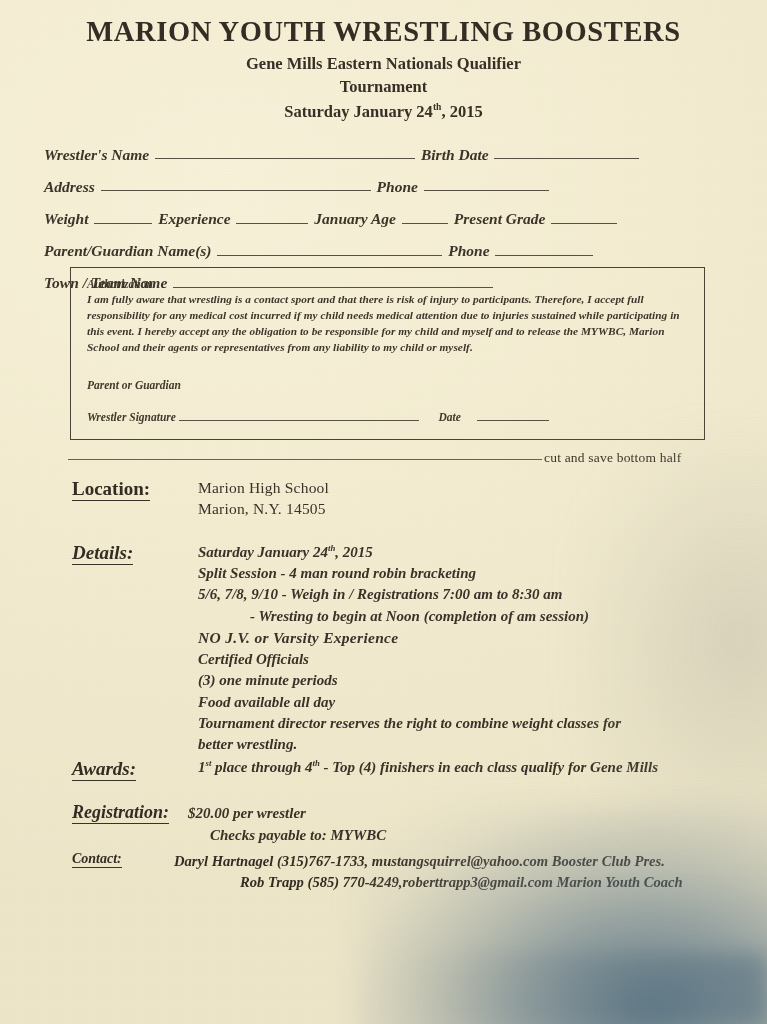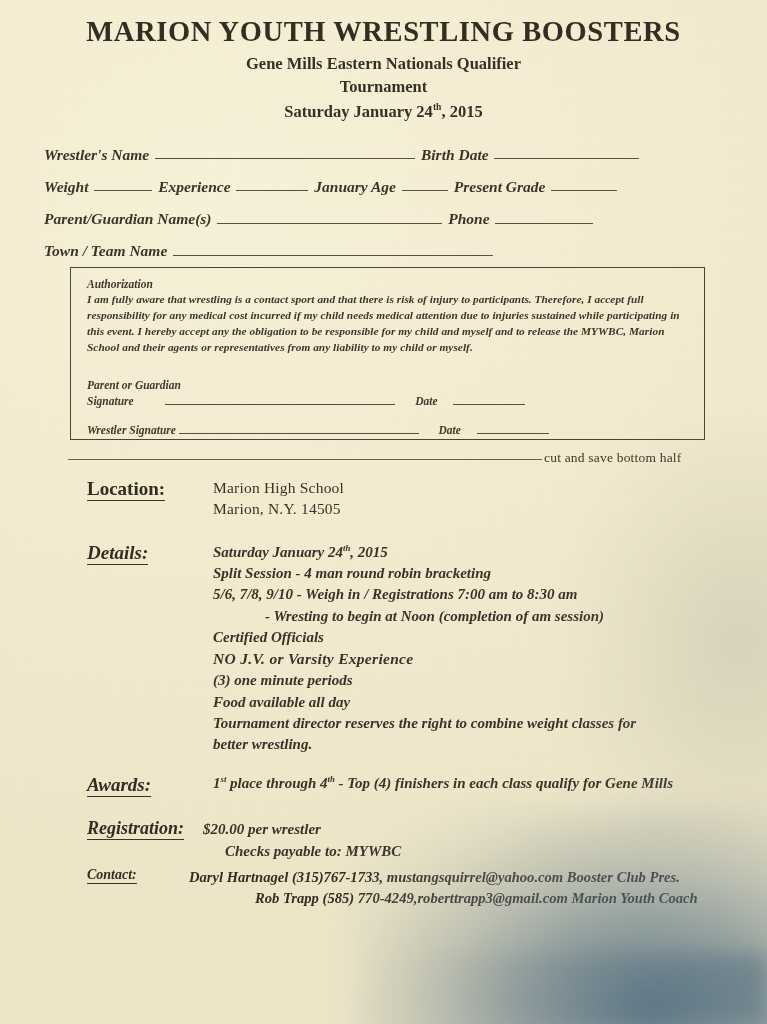--- a/index.html
+++ b/index.html
@@ -203,21 +203,21 @@
   .cut-rule {
     display: inline-block;
     width: 474px;
     border-bottom: 1px solid #6a6052;
     vertical-align: middle;
     margin-right: 2px;
   }
   .cut-text { font-size: 13.5px; letter-spacing: .2px; }
 
   
-  .sections { position: absolute; left: 15px; top: 478px; width: 655px; }
+  .sections { position: absolute; left: 0; top: 478px; width: 655px; }
   .sec { display: flex; margin-bottom: 0; }
   .sec-label {
     width: 150px;
     flex: 0 0 150px;
     text-align: left;
     padding-left: 72px;
     box-sizing: border-box;
     font-weight: bold;
     font-size: 19px;
     font-style: italic;
@@ -298,20 +298,26 @@
 
     <div class="form-area">
 
       <div class="frow">
         <span class="lbl">Wrestler's Name</span>
         <span class="rule w-260"></span>
         <span class="lbl">Birth Date</span>
         <span class="rule w-145"></span>
       </div>
 
+      <div class="frow">
+        <span class="lbl">Address</span>
+        <span class="rule w-270"></span>
+        <span class="lbl">Phone</span>
+        <span class="rule w-125"></span>
+      </div>
 
       <div class="frow">
         <span class="lbl">Weight</span>
         <span class="rule w-58"></span>
         <span class="lbl">Experience</span>
         <span class="rule w-72"></span>
         <span class="lbl">January Age</span>
         <span class="rule w-46"></span>
         <span class="lbl">Present Grade</span>
         <span class="rule w-66"></span>
@@ -330,29 +336,20 @@
       </div>
     </div>
 
     <div class="auth-box">
       <div class="auth-inner">
         <div class="auth-title">Authorization</div>
         <div class="auth-body">I am fully aware that wrestling is a contact sport and that there is risk of injury to participants.  Therefore, I accept full responsibility for any medical cost incurred if my child needs medical attention due to injuries sustained while participating in this event.  I hereby accept any the obligation to be responsible for my child and myself and to release the MYWBC, Marion School and their agents or representatives from any liability to my child or myself.</div>
 
         <div class="sig-block">
           <div class="sig-lbl">Parent or Guardian</div>
-          <div class="sig-row">
-            <span>Signature</span>
-            <span style="display:inline-block;width:26px"></span>
-            <span class="sig-rule sr-230"></span>
-            <span style="display:inline-block;width:14px"></span>
-            <span>Date</span>
-            <span style="display:inline-block;width:10px"></span>
-            <span class="sig-rule sr-72"></span>
-          </div>
 
           <div class="sig-row" style="margin-top:16px">
             <span>Wrestler Signature</span>
             <span class="sig-rule sr-240"></span>
             <span style="display:inline-block;width:14px"></span>
             <span>Date</span>
             <span style="display:inline-block;width:10px"></span>
             <span class="sig-rule sr-72"></span>
           </div>
         </div>
@@ -366,29 +363,29 @@
     <div class="sections">
 
       <div class="sec" style="margin-bottom:22px">
         <div class="sec-label serif-plain"><span>Location:</span></div>
         <div class="sec-body">
           <div class="loc-line">Marion High School</div>
           <div class="loc-line">Marion, N.Y.  14505</div>
         </div>
       </div>
 
-      <div class="sec" style="margin-bottom:18px">
+      <div class="sec" style="margin-bottom:2px">
         <div class="sec-label"><span>Details:</span></div>
         <div class="sec-body">
           <div class="det-line"><span>Saturday January 24</span><sup>th</sup><span>, 2015</span></div>
           <div class="det-line">Split Session -  4 man round robin bracketing</div>
           <div class="det-line">5/6, 7/8, 9/10 -  Weigh in / Registrations 7:00 am to 8:30 am</div>
           <div class="det-line indent">- Wresting to begin at Noon (completion of am session)</div>
+          <div class="det-line strong">NO J.V. or Varsity Experience</div>
           <div class="det-line">Certified Officials</div>
-          <div class="det-line strong">NO J.V. or Varsity Experience</div>
           <div class="det-line">(3) one minute periods</div>
           <div class="det-line">Food available all day</div>
           <div class="det-line wrap" style="max-width:492px">Tournament director reserves the right to combine weight classes for better wrestling.</div>
         </div>
       </div>
 
       <div class="sec" style="margin-bottom:22px">
         <div class="sec-label"><span>Awards:</span></div>
         <div class="sec-body">
           <div class="award-line"><span>1</span><sup>st</sup><span> place through 4</span><sup>th</sup><span>  -  Top (4) finishers in each class qualify for Gene Mills</span></div>

